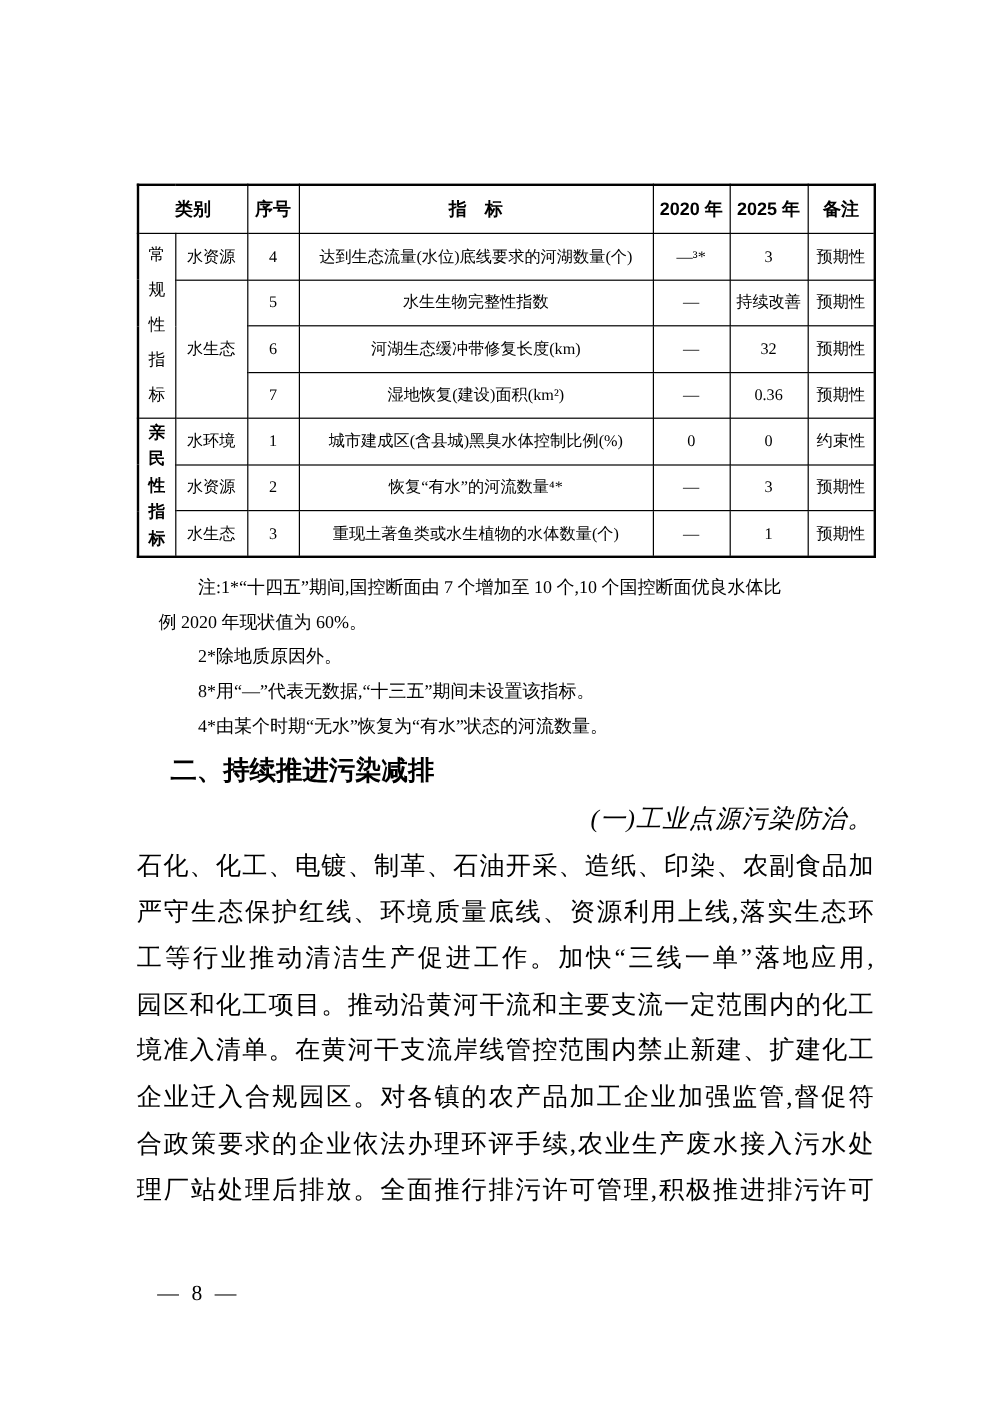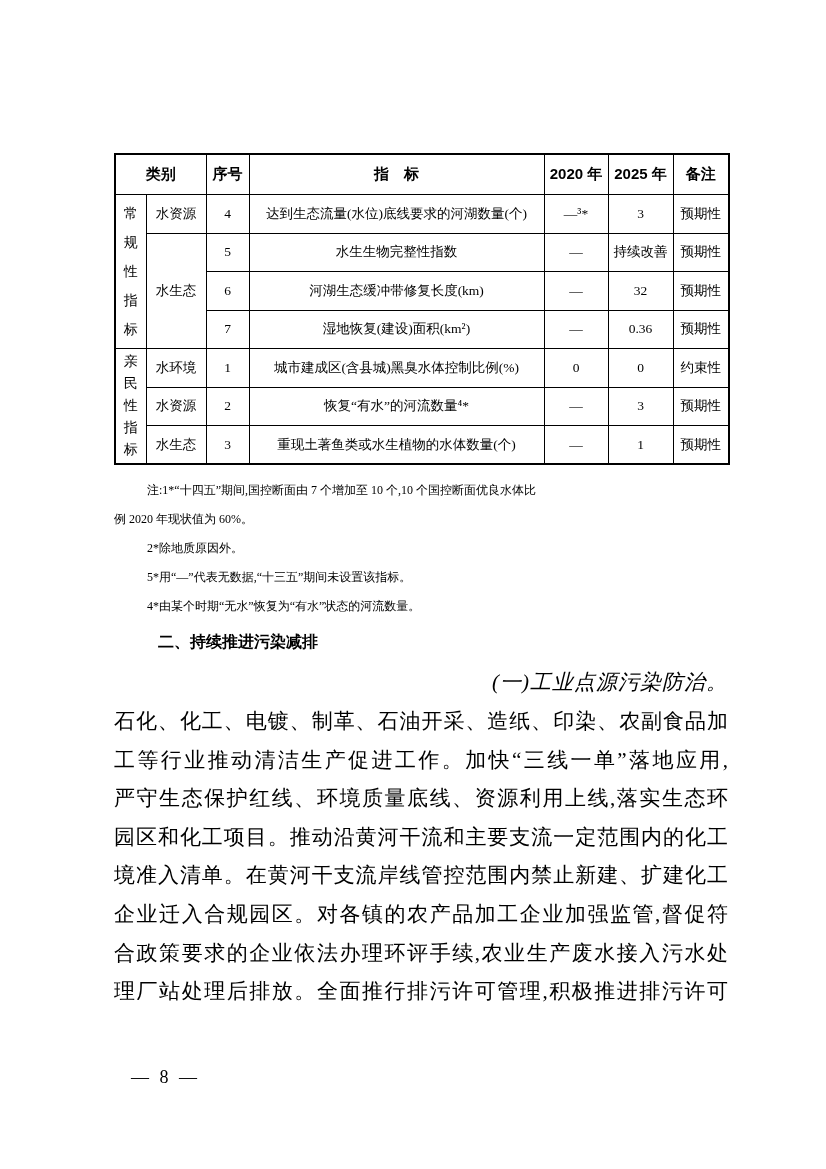--- a/index.html
+++ b/index.html
@@ -39,41 +39,41 @@
   }
   tr.data-row { height: 38.5px; }
   .vtext {
     width: 15px;
     margin: 0 auto;
     word-break: break-all;
     white-space: normal;
     font-size: 14px;
   }
   .vt-a { line-height: 29px; }
-  .vt-b { line-height: 22px; }
+  .vt-b { line-height: 22px; font-weight: bold; }
 
   
   .notes-block {
     position: absolute;
-    left: 114px; top: 461px;
+    left: 132px; top: 461px;
     width: 616px;
-    font-size: 12px;
+    font-size: 15px;
   }
   .note-line { line-height: 29px; }
   .note-indent { text-indent: 33px; }
 
   
   .heading {
     position: absolute;
-    left: 114px; top: 612px;
+    left: 98px; top: 612px;
     width: 614px;
     text-indent: 44px;
     font-family: "Liberation Sans", "DejaVu Sans", sans-serif;
     font-weight: bold;
-    font-size: 16px;
+    font-size: 22px;
     line-height: 30px;
   }
   .subheading {
     position: absolute;
     left: 114px; top: 652px;
     width: 614px;
     text-indent: 44px;
     font-style: italic;
     font-size: 21px;
     line-height: 30px;
@@ -189,31 +189,31 @@
         <td>预期性</td>
       </tr>
     </tbody>
       </table>
   </div>
 
   <div class="notes-block">
     <div class="note-line note-indent">注:1*“十四五”期间,国控断面由 7 个增加至 10 个,10 个国控断面优良水体比</div>
     <div class="note-line">例 2020 年现状值为 60%。</div>
     <div class="note-line note-indent">2*除地质原因外。</div>
-    <div class="note-line note-indent">5*用“—”代表无数据,“十三五”期间未设置该指标。</div>
+    <div class="note-line note-indent">8*用“—”代表无数据,“十三五”期间未设置该指标。</div>
     <div class="note-line note-indent">4*由某个时期“无水”恢复为“有水”状态的河流数量。</div>
   </div>
 
   <div class="heading">二、持续推进污染减排</div>
   <div class="subheading">(一)工业点源污染防治。</div>
 
   <div class="body-block">
     <div class="body-line">石化、化工、电镀、制革、石油开采、造纸、印染、农副食品加</div>
+    <div class="body-line">严守生态保护红线、环境质量底线、资源利用上线,落实生态环</div>
     <div class="body-line">工等行业推动清洁生产促进工作。加快“三线一单”落地应用,</div>
-    <div class="body-line">严守生态保护红线、环境质量底线、资源利用上线,落实生态环</div>
     <div class="body-line">园区和化工项目。推动沿黄河干流和主要支流一定范围内的化工</div>
     <div class="body-line">境准入清单。在黄河干支流岸线管控范围内禁止新建、扩建化工</div>
     <div class="body-line">企业迁入合规园区。对各镇的农产品加工企业加强监管,督促符</div>
     <div class="body-line">合政策要求的企业依法办理环评手续,农业生产废水接入污水处</div>
     <div class="body-line">理厂站处理后排放。全面推行排污许可管理,积极推进排污许可</div>
   </div>
 
   <div class="page-number">— 8 —</div>
 
 </div>

